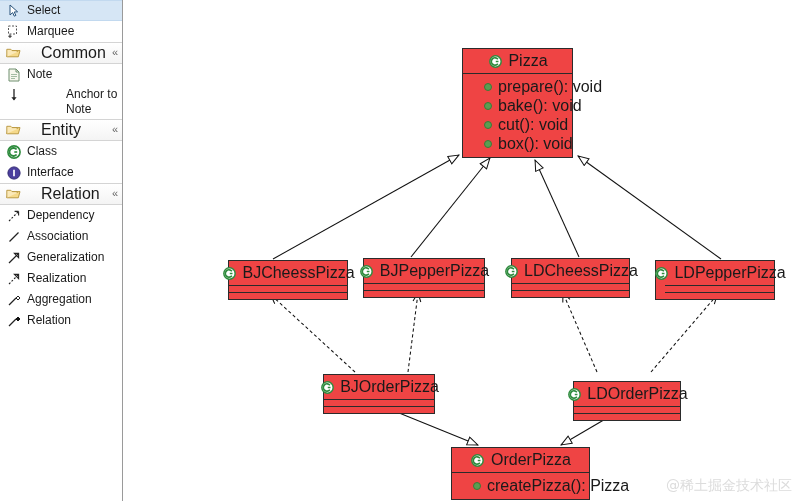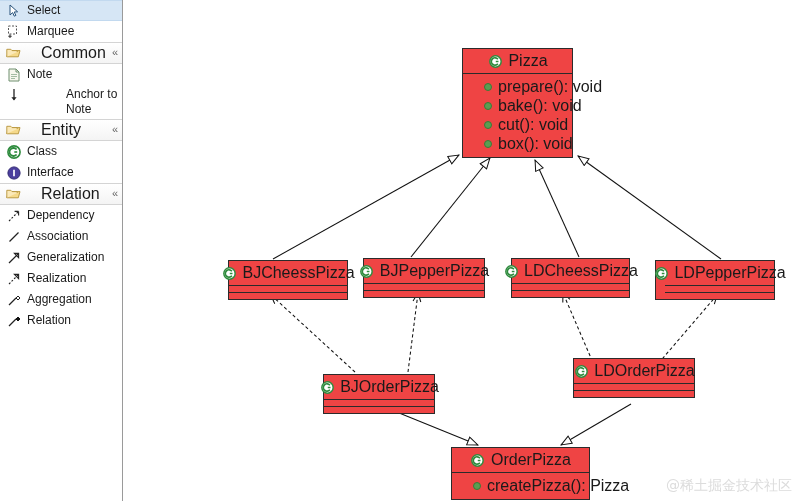--- a/index.html
+++ b/index.html
@@ -127,21 +127,21 @@
     flex: 0 0 8px;
   }
 
   
   #node-pizza        { left: 339px; top: 48px;  width: 111px; }
   #node-bjcheess     { left: 105px; top: 260px; width: 120px; }
   #node-bjpepper     { left: 240px; top: 258px; width: 122px; }
   #node-ldcheess     { left: 388px; top: 258px; width: 119px; }
   #node-ldpepper     { left: 532px; top: 260px; width: 120px; padding-left: 9px; }
   #node-bjorder      { left: 200px; top: 374px; width: 112px; }
-  #node-ldorder      { left: 450px; top: 358px; width: 122px; }
+  #node-ldorder      { left: 450px; top: 381px; width: 108px; }
   #node-orderpizza   { left: 328px; top: 447px; width: 139px; }
 
   #watermark {
     position: absolute;
     right: 8px;
     bottom: 6px;
     font-size: 14px;
     color: #dcdcdc;
     font-family: "DejaVu Sans", sans-serif;
     user-select: none;

